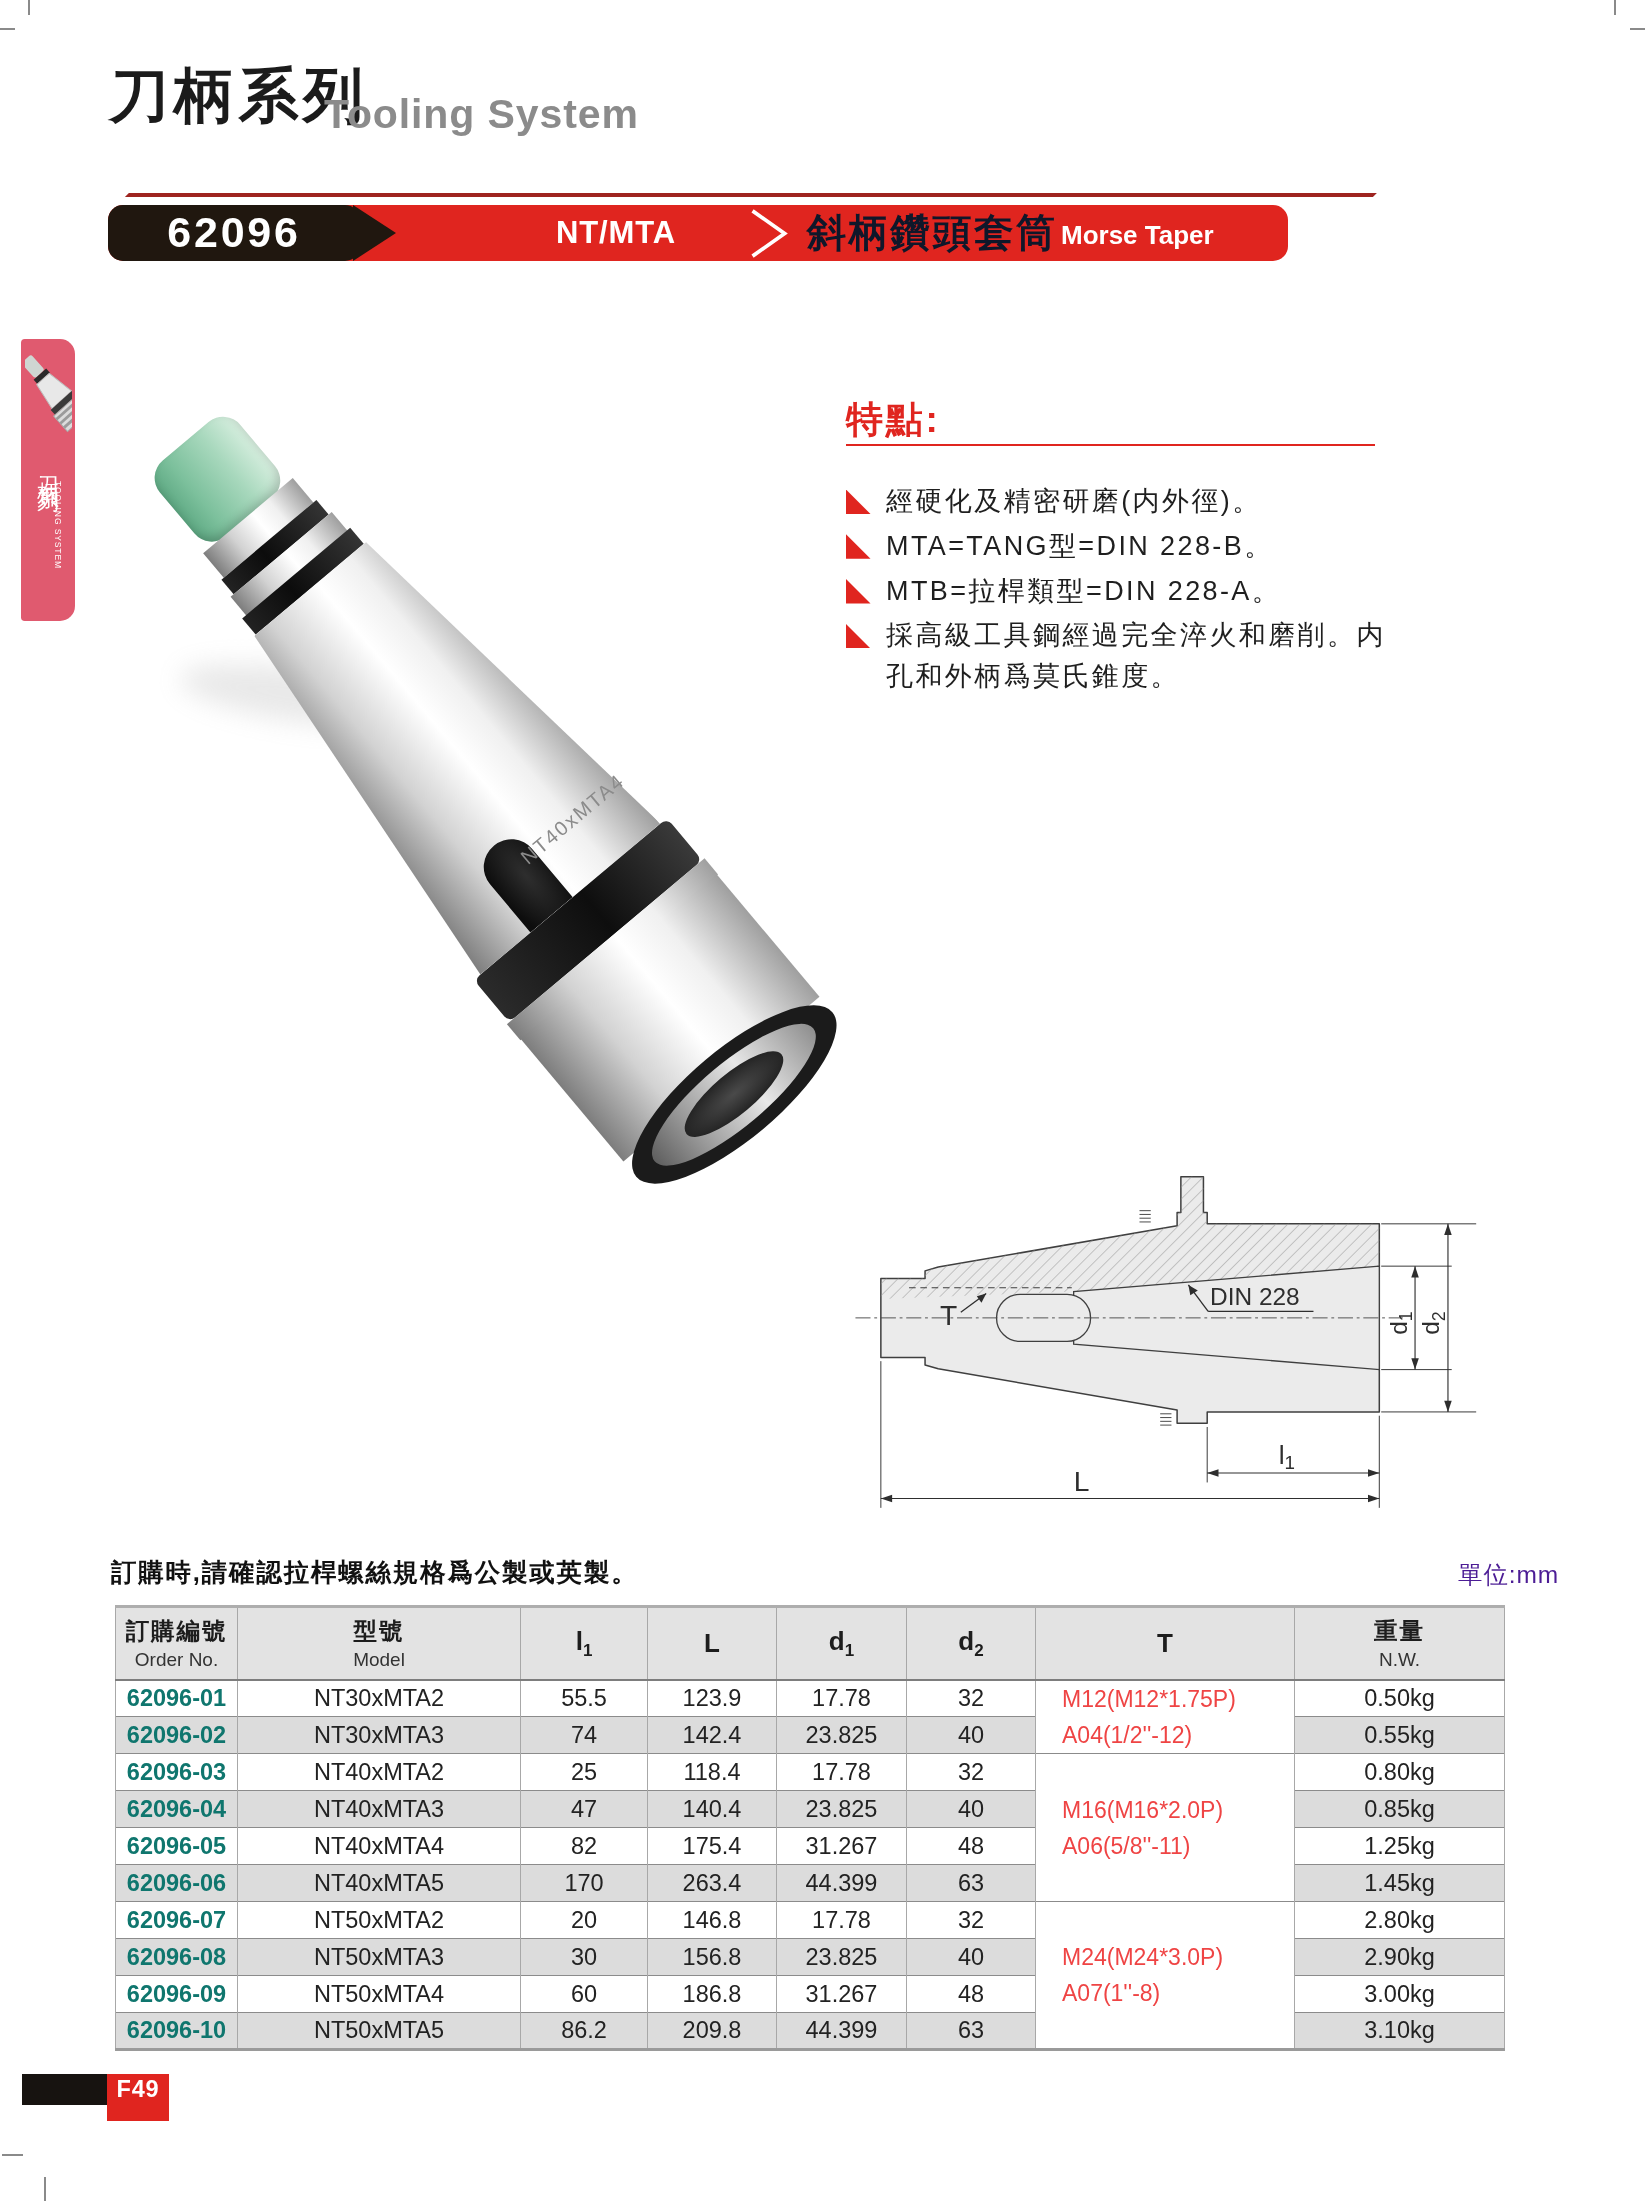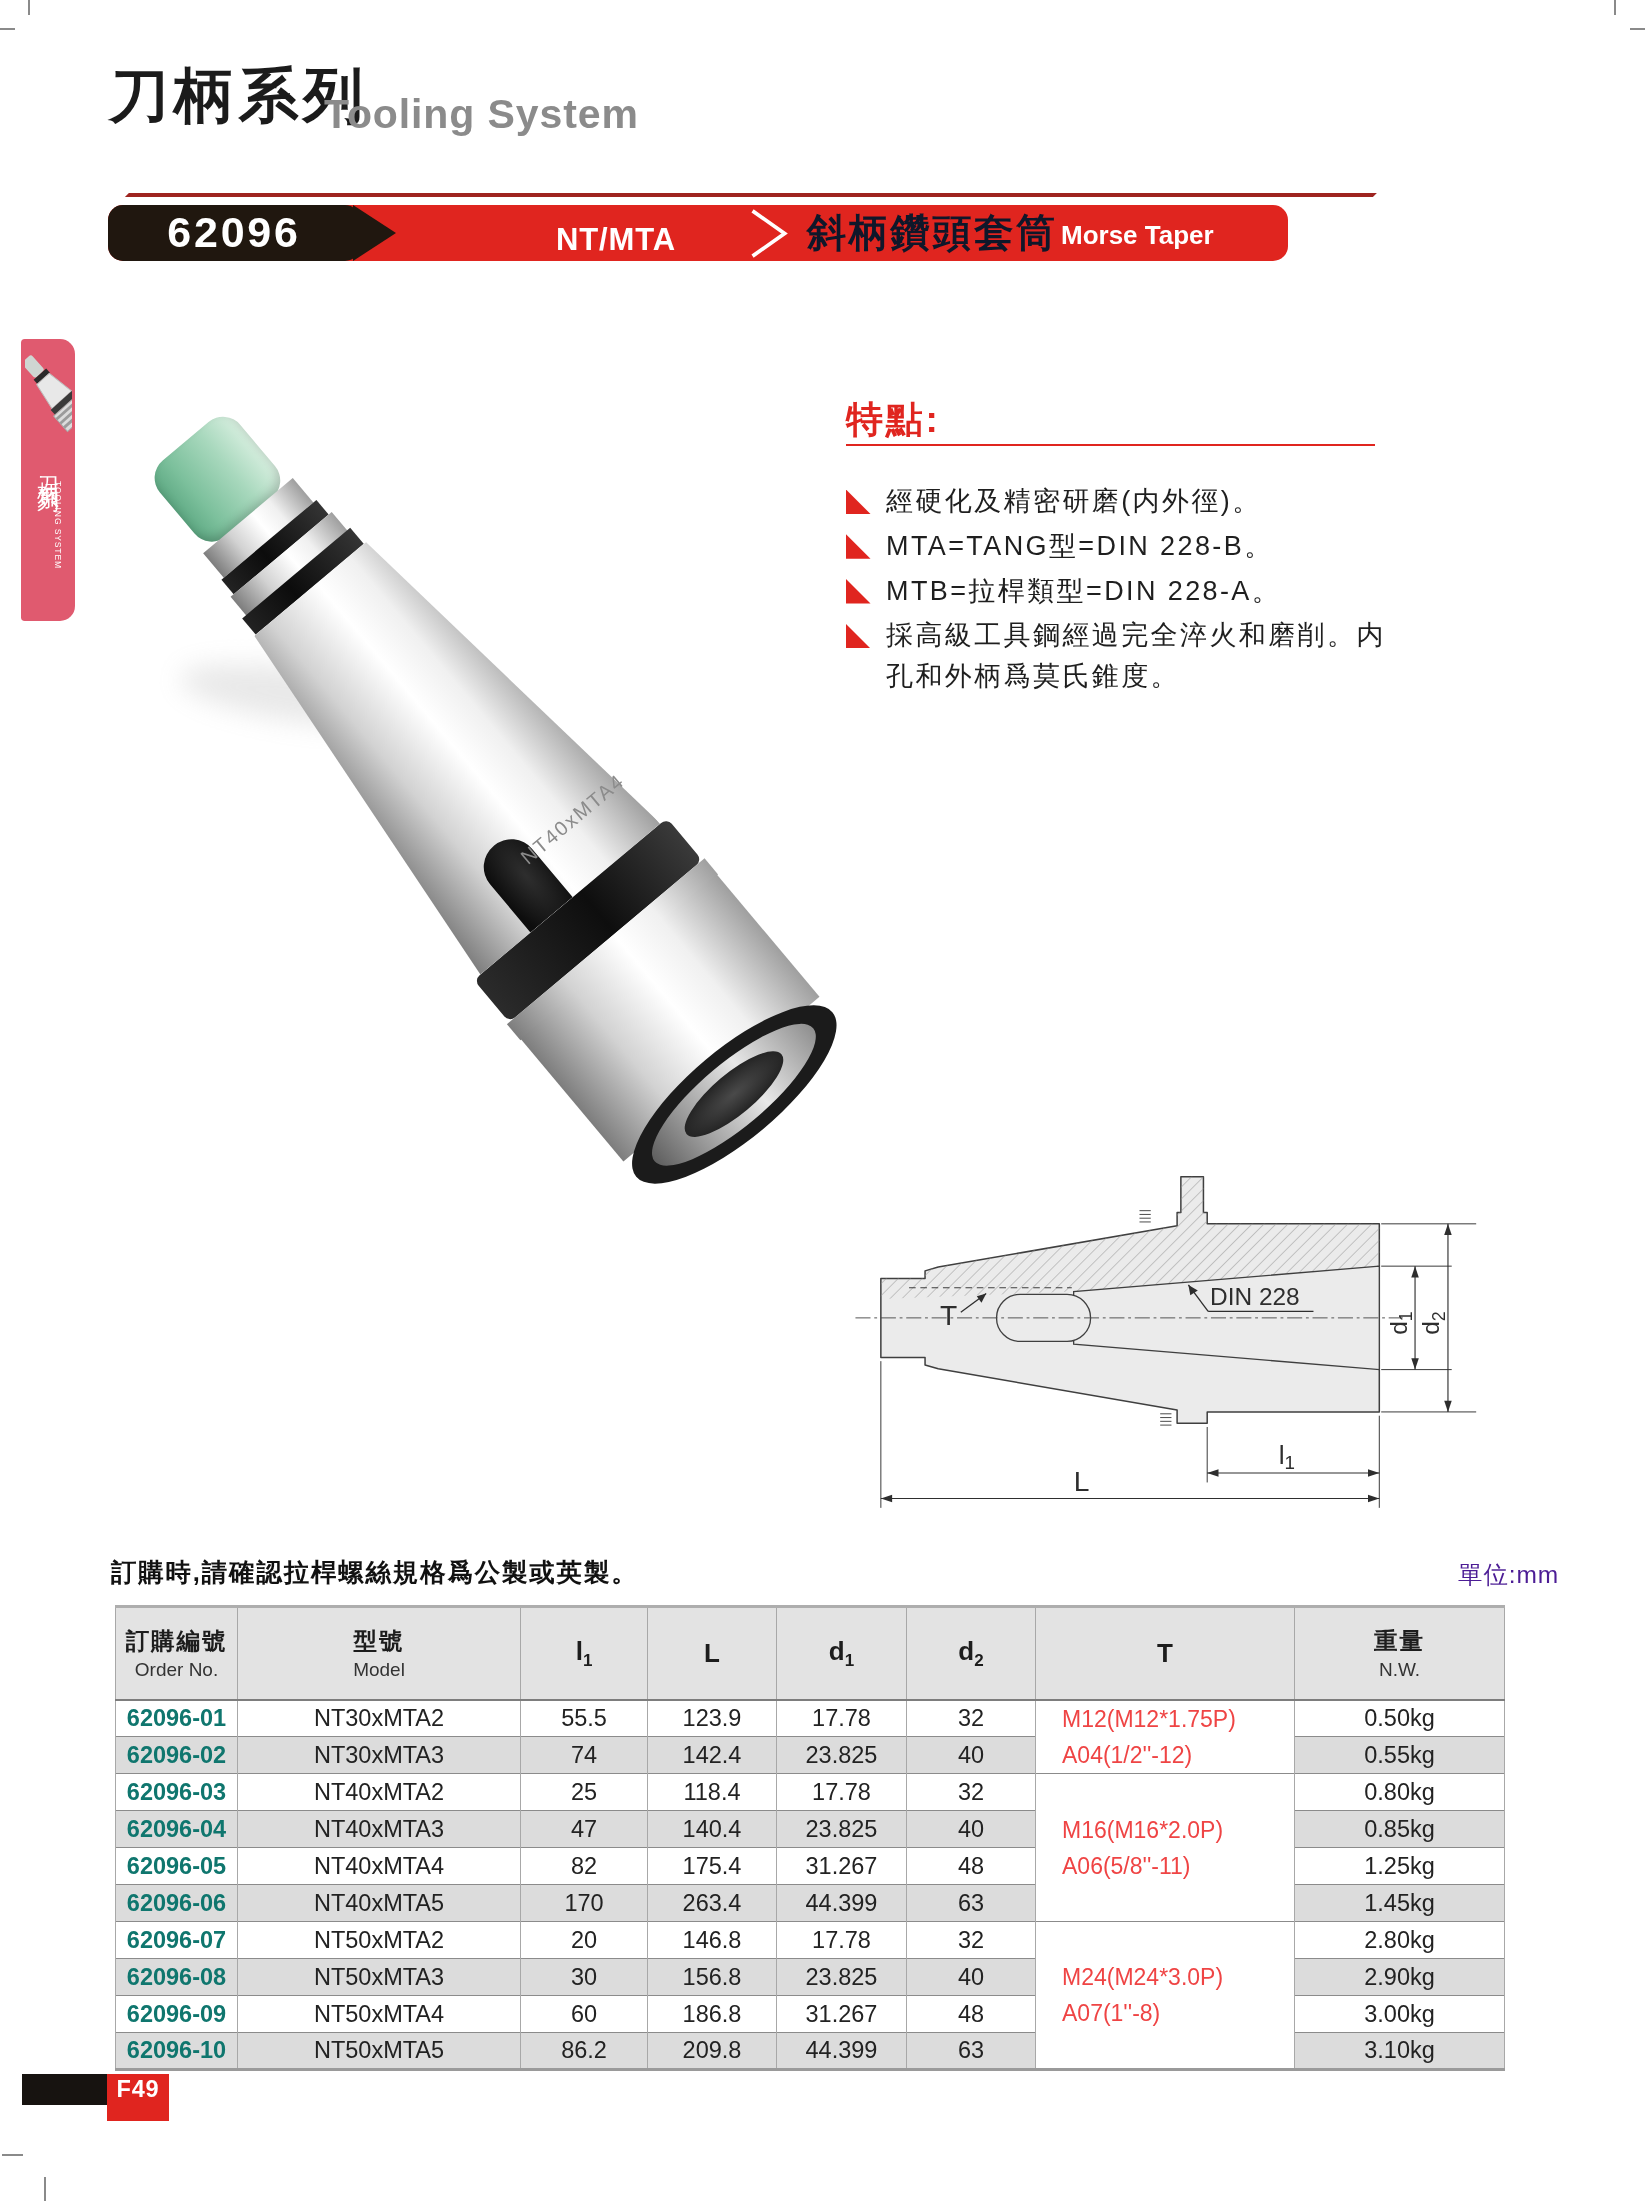--- a/index.html
+++ b/index.html
@@ -23,21 +23,21 @@
   
   .title-zh{position:absolute;left:109px;top:56px;font-size:60px;font-weight:bold;color:#1b1b1b;letter-spacing:4.7px;}
   .title-en{position:absolute;left:324px;top:91px;font-size:41px;font-weight:bold;color:var(--title-gray);letter-spacing:0.9px;}
 
   
   .banner-topline{position:absolute;left:127px;top:193px;width:1248px;height:3.8px;background:var(--dark-red);transform:skewX(-45deg);}
   .banner{position:absolute;left:108px;top:205px;width:1180px;height:56px;background:var(--accent-red);border-radius:15px;}
   .banner-pill{position:absolute;left:0;top:0;width:252px;height:56px;background:var(--pill-black);border-radius:15px;}
   .banner-pill-arrow{position:absolute;left:245px;top:0;width:43px;height:56px;background:var(--pill-black);clip-path:polygon(0 0,100% 50%,0 100%);}
   .banner-code{position:absolute;left:0;top:0;width:252px;height:56px;line-height:55px;text-align:center;color:#fff;font-size:43px;font-weight:bold;letter-spacing:2.8px;}
-  .banner-type{position:absolute;left:395px;top:0;width:226px;height:56px;line-height:56px;text-align:center;color:#fff;font-size:31px;font-weight:bold;letter-spacing:0.9px;margin-top:7px;}
+  .banner-type{position:absolute;left:395px;top:0;width:226px;height:56px;line-height:56px;text-align:center;color:#fff;font-size:31px;font-weight:bold;letter-spacing:0.9px;}
   .banner-chev{position:absolute;left:637px;top:2.8px;}
   .banner-zh{position:absolute;left:699px;top:0;height:56px;line-height:56px;color:#0f172a;font-size:39px;font-weight:bold;letter-spacing:2.8px;}
   .banner-en{position:absolute;left:953px;top:0;height:56px;line-height:60px;color:#fff;font-size:26px;font-weight:bold;}
 
   
   .sidetab{position:absolute;left:21px;top:339px;width:54px;height:282px;background:var(--pink);border-radius:3.8px 15px 15px 3.8px;}
   .sidetab svg{position:absolute;left:3.8px;top:11.3px;}
   .sidetab-text{position:absolute;left:0;top:121px;width:54px;height:158px;display:flex;justify-content:center;}
   .sidetab-text .vert{writing-mode:vertical-rl;text-orientation:mixed;color:#fff;display:flex;}
   .sidetab-zh{font-size:21.7px;letter-spacing:4.7px;}
@@ -76,21 +76,21 @@
 
   
   .note{position:absolute;left:111px;top:1556px;font-size:25.4px;font-weight:bold;color:#111;letter-spacing:1.9px;}
   .unit{position:absolute;left:1458px;top:1558px;font-size:24.5px;color:#4c1d95;letter-spacing:0.9px;}
 
   
   .spec{position:absolute;left:115px;top:1605px;}
   table{border-collapse:collapse;table-layout:fixed;width:1390px;background:#fff;}
   th,td{border-left:0.9px solid #a8a8a8;border-right:0.9px solid #a8a8a8;border-top:1.9px solid #8b8b8b;text-align:center;color:#222;overflow:hidden;}
   table{border:1.9px solid #979797;border-top:3.8px solid #aeaeae;border-bottom:3.8px solid #9a9a9a;}
-  thead th{background:var(--head-gray);height:93px;border-bottom:2.8px solid #7d7d7d;font-weight:bold;}
+  thead th{background:var(--head-gray);height:73px;border-bottom:2.8px solid #7d7d7d;font-weight:bold;}
   thead .zh{font-size:23.5px;letter-spacing:1.9px;color:#1d1d1d;}
   thead .en{font-size:19px;font-weight:normal;color:#333;margin-top:1.9px;}
   thead .dim{font-size:26px;color:#1d1d1d;}
   thead sub,.dimsub{font-size:17px;}
   tbody td{height:37px;font-size:23.5px;}
   tbody tr.stripe td{background:var(--stripe);}
   tbody td.order{font-weight:bold;color:#0f766e;}
   tbody td.tcell{background:#fff !important;text-align:left;padding-left:26px;font-size:23px;color:#ef4444;vertical-align:middle;}
   tbody td.tcell div{line-height:36px;}
 

